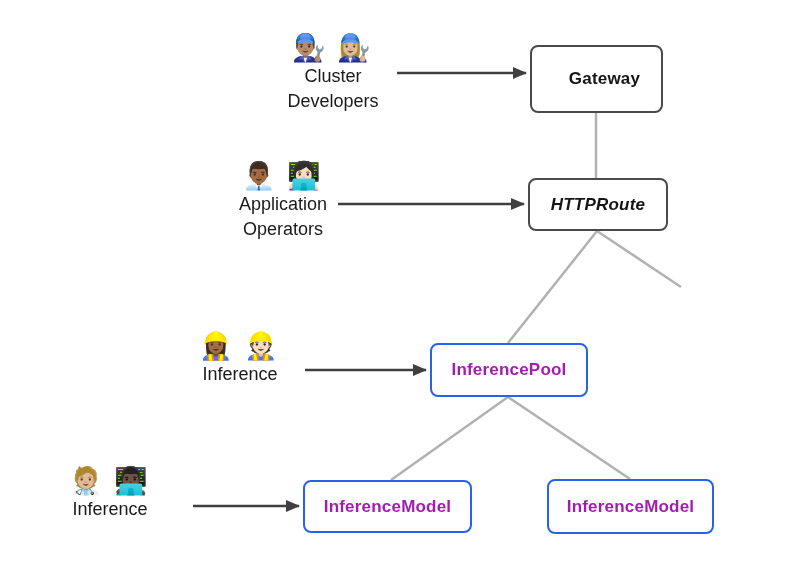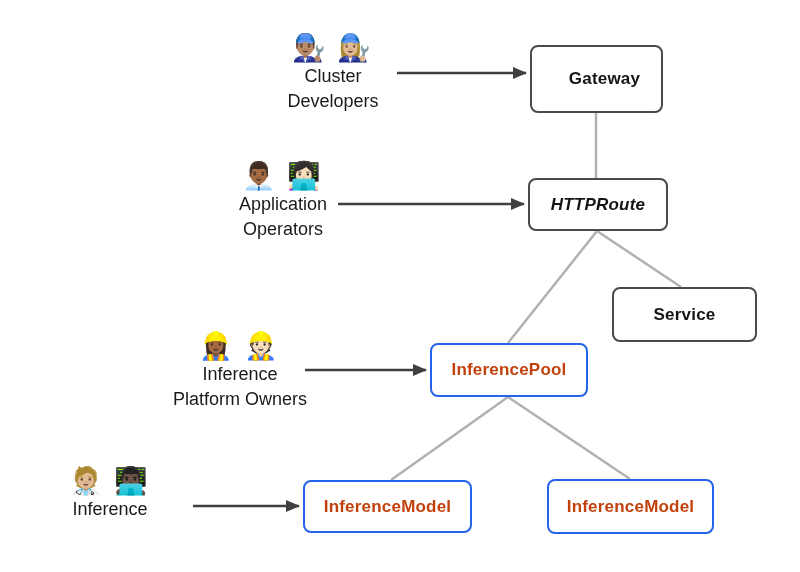--- a/index.html
+++ b/index.html
@@ -34,21 +34,21 @@
     font-size: 17px;
     letter-spacing: 0.2px;
     box-sizing: border-box;
   }
   .node.dark {
     border: 2.5px solid #4a4a4a;
     color: #151515;
   }
   .node.blue {
     border: 2.5px solid #2563eb;
-    color: #c2410c;
+    color: #a21caf;
   }
   .persona {
     position: absolute;
     text-align: center;
     color: #1a1a1a;
   }
   .persona .emoji {
     font-size: 27px;
     line-height: 1.2;
     display: block;
@@ -110,36 +110,34 @@
     <span class="plabel">
       <span>Application</span><br>
       <span>Operators</span>
     </span>
   </div>
 
   <div class="persona" id="persona-inference-platform-owners">
     <span class="emoji">👷🏾‍♀️ 👷🏻</span>
     <span class="plabel">
       <span>Inference</span><br>
-      <span>Platform Owners</span>
     </span>
   </div>
 
   <div class="persona" id="persona-inference-workload-owners">
     <span class="emoji">🧑🏼‍⚕️ 👨🏿‍💻</span>
     <span class="plabel">
       <span>Inference</span><br>
     </span>
   </div>
 
   <div class="node dark" id="node-gateway">Gateway</div>
 
   <div class="node dark" id="node-httproute">HTTPRoute</div>
 
-  <div class="node dark" id="node-service">Service</div>
 
   <div class="node blue" id="node-inferencepool">InferencePool</div>
 
   <div class="node blue" id="node-inferencemodel-left">InferenceModel</div>
 
   <div class="node blue" id="node-inferencemodel-right">InferenceModel</div>
 
 </div>
 
 </body></html>

